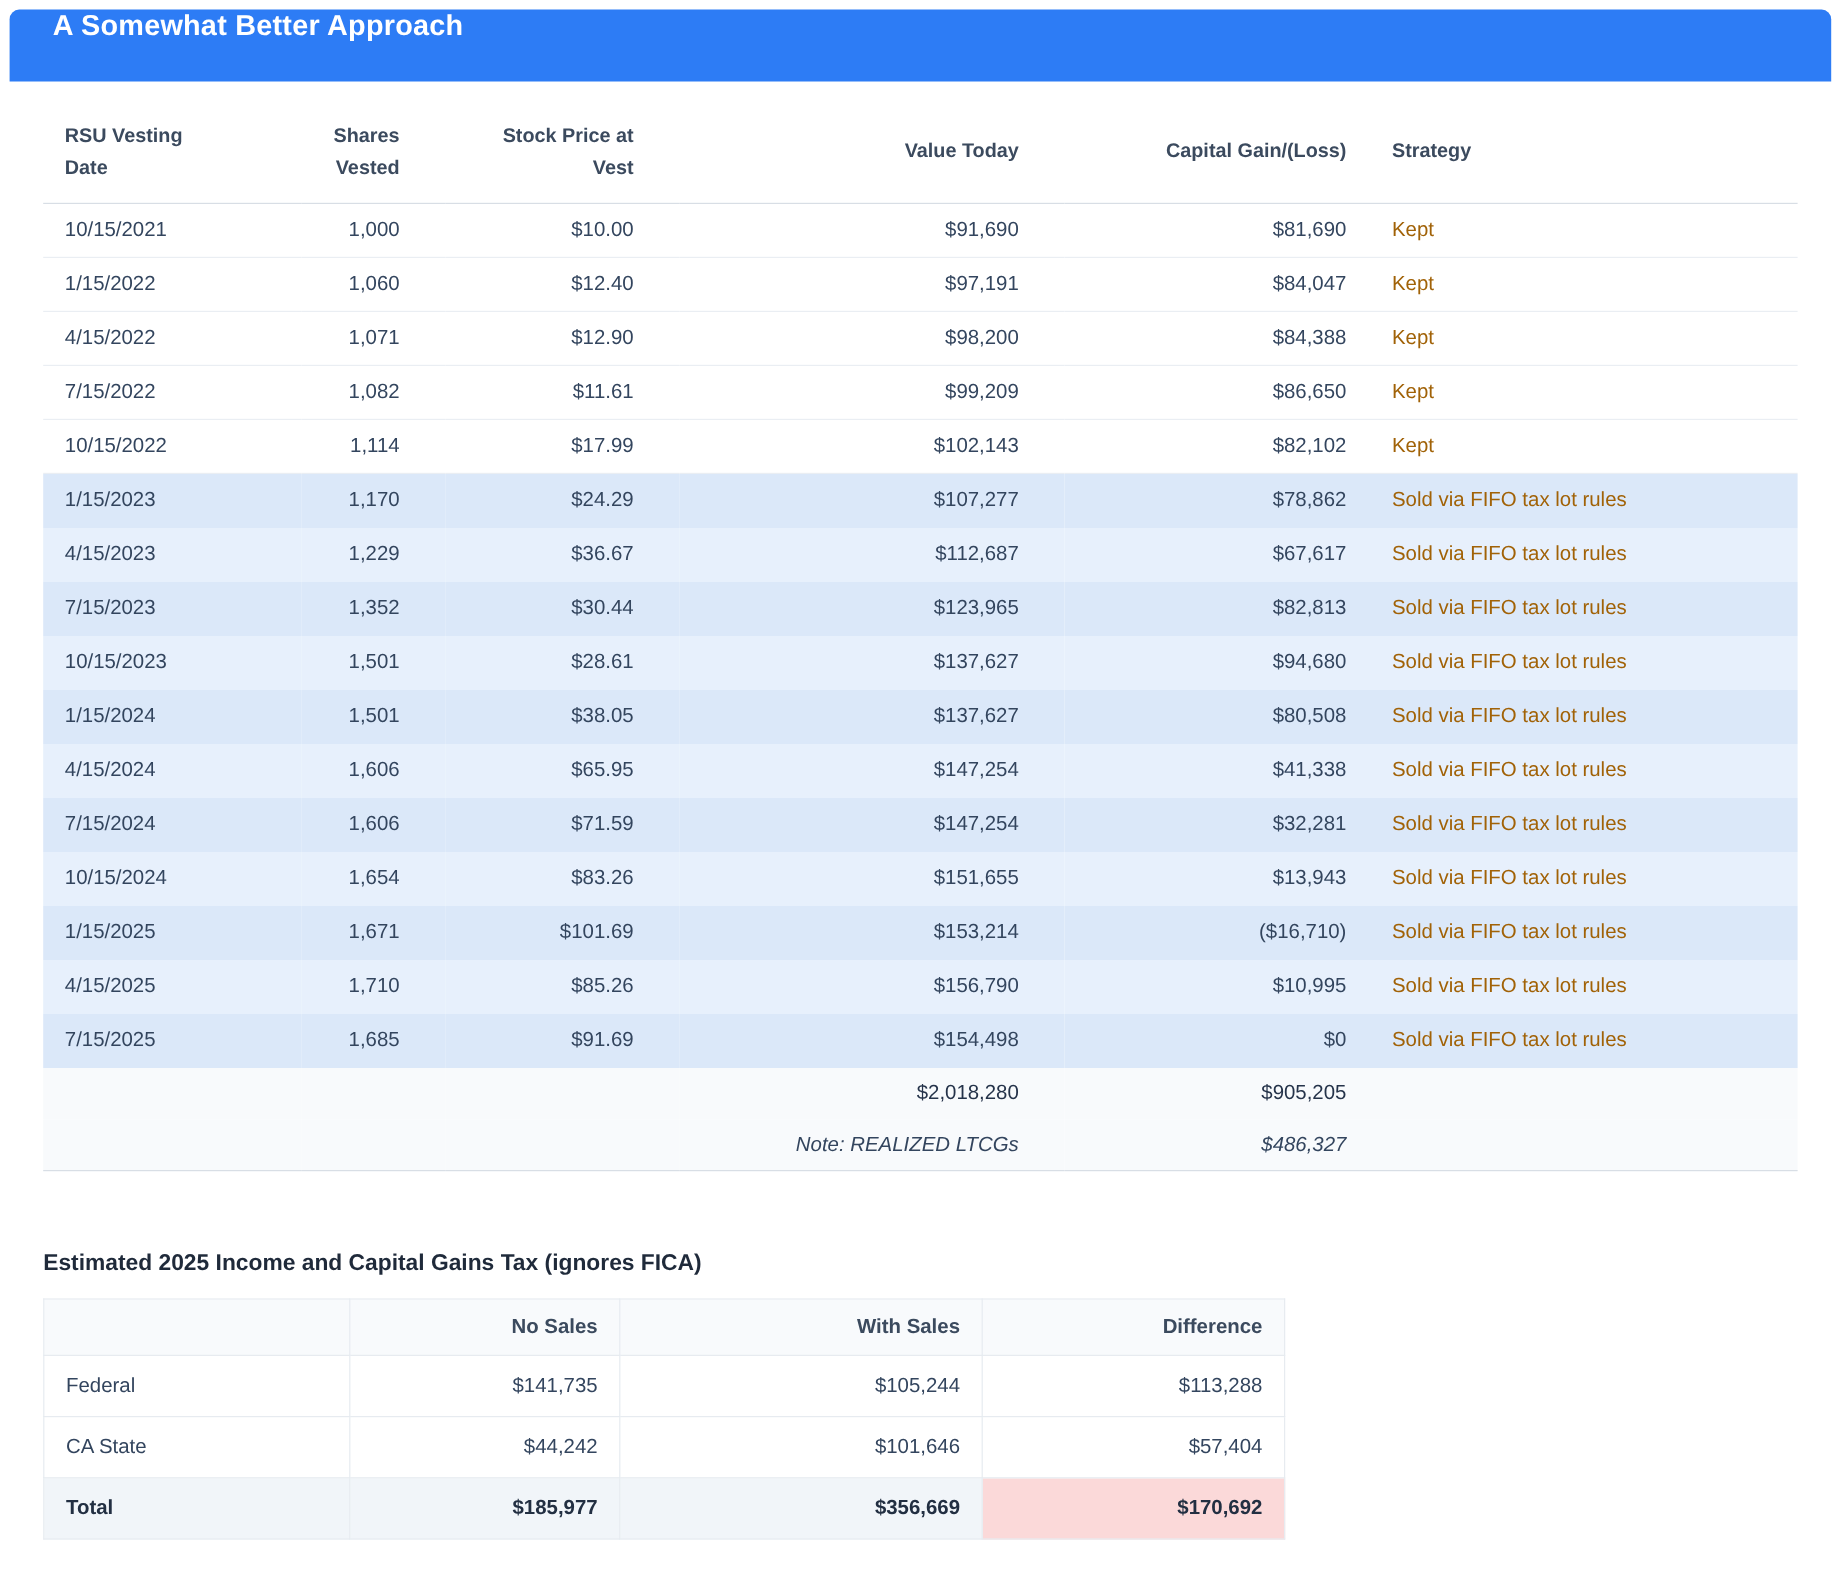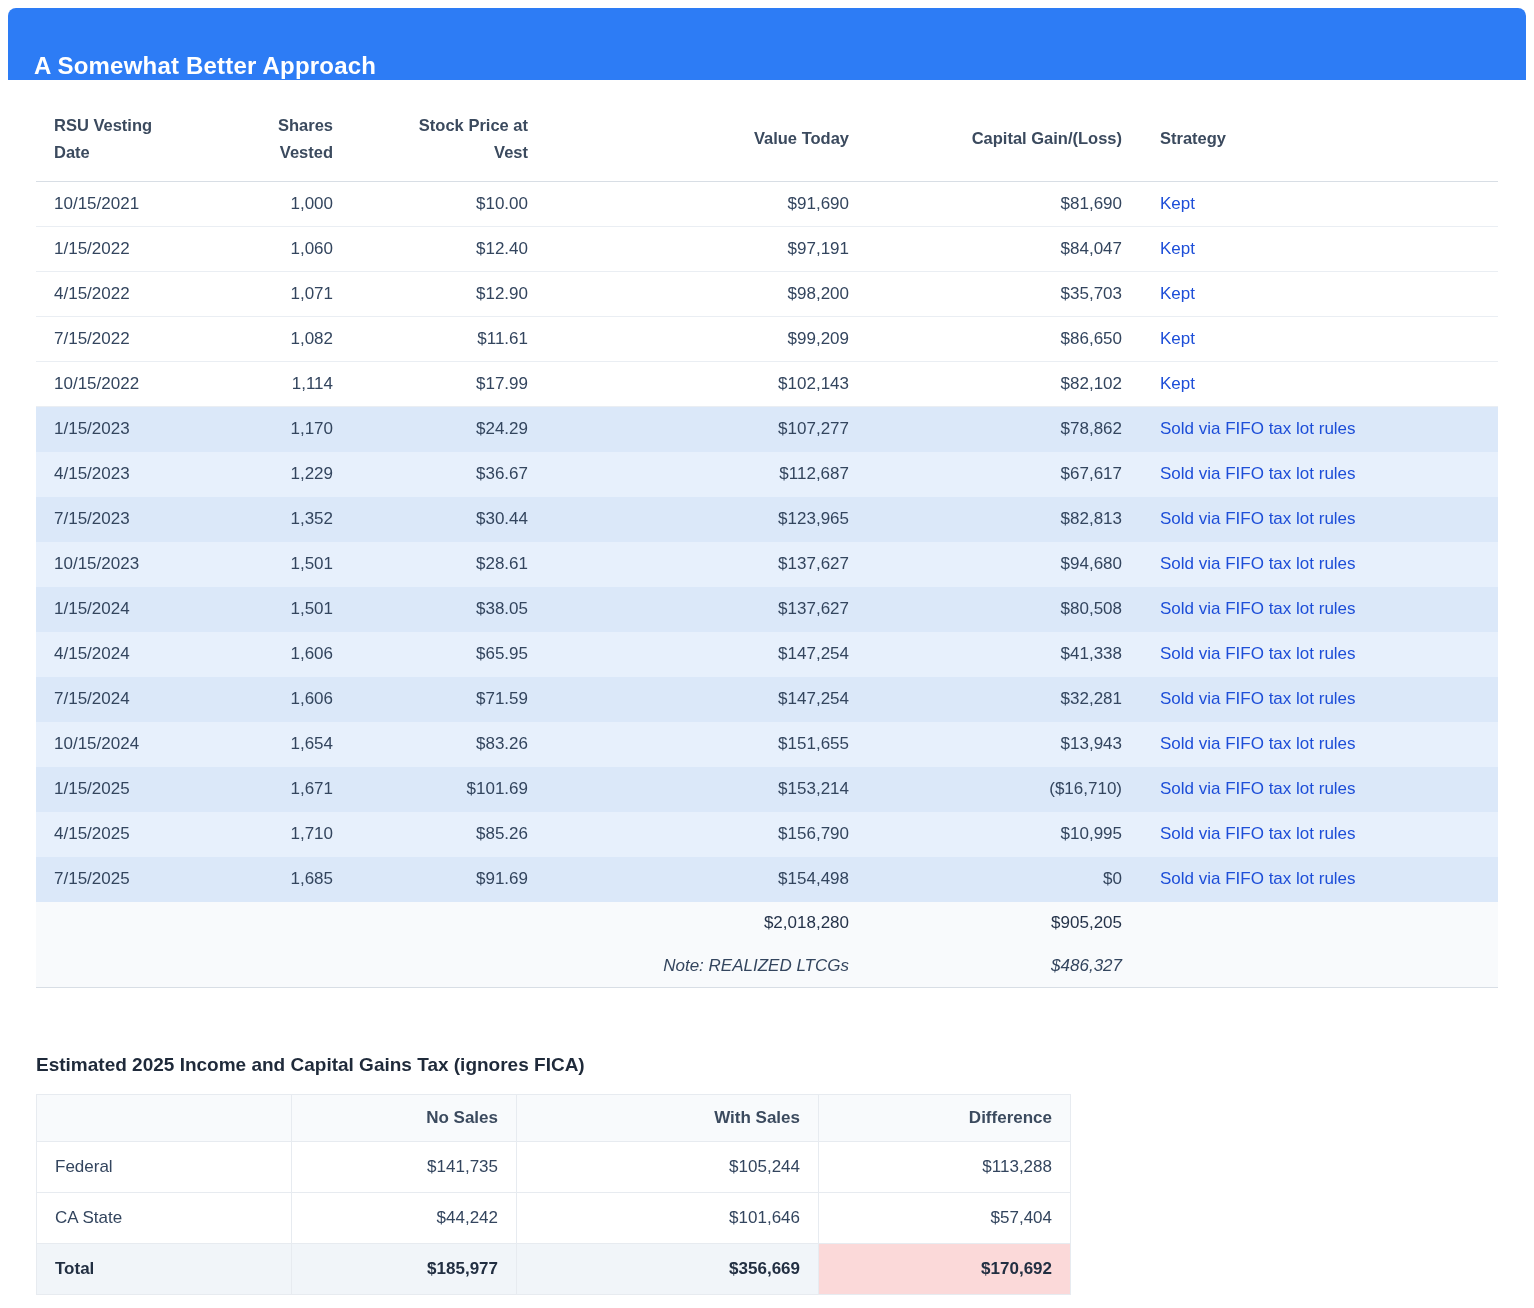--- a/index.html
+++ b/index.html
@@ -7,26 +7,26 @@
     width: 1534px;
     background: #ffffff;
     font-family: "Liberation Sans", sans-serif;
     color: #334155;
   }
   body { min-height: 1308px; }
 
   
   .topbar {
     margin: 8px 8px 0 8px;
-    height: 72px;
+    height: 60px;
     background: #2d7cf5;
     border-radius: 8px 8px 0 0;
     display: flex;
-    align-items: flex-end;
-    padding: 0 26px;
+    align-items: flex-start;
+    padding: 0 36px;
   }
   .topbar h1 {
     color: #ffffff;
     font-size: 24px;
     font-weight: 700;
     letter-spacing: 0.2px;
   }
 
   main { padding: 18px 36px 0 36px; }
 
@@ -50,21 +50,21 @@
   .w110 { max-width: 112px; }
   .w70  { max-width: 64px; }
   .w125 { max-width: 126px; }
 
   .rsu-table td {
     font-size: 17px;
     padding: 12px 0;
     border-bottom: 1px solid #eaeef3;
     color: #33455e;
   }
-  .rsu-table td.c-strategy { color: #1d4ed8; }
+  .rsu-table td.c-strategy { color: #a16207; }
 
   tr.sold-a td { background: #dbe8f9; border-bottom-color: transparent; }
   tr.sold-b td { background: #e7f0fc; border-bottom-color: transparent; }
 
   .totals-row td {
     background: #f8fafc;
     font-weight: 400;
     color: #25334a;
     border-bottom-color: transparent;
     padding: 11px 0;
@@ -147,21 +147,21 @@
           <td class="c-num">$97,191</td>
           <td class="c-num">$84,047</td>
           <td class="c-strategy">Kept</td>
         </tr>
 
         <tr class="rsu-row">
           <td class="c-date">4/15/2022</td>
           <td class="c-num">1,071</td>
           <td class="c-num">$12.90</td>
           <td class="c-num">$98,200</td>
-          <td class="c-num">$35,703</td>
+          <td class="c-num">$84,388</td>
           <td class="c-strategy">Kept</td>
         </tr>
 
         <tr class="rsu-row">
           <td class="c-date">7/15/2022</td>
           <td class="c-num">1,082</td>
           <td class="c-num">$11.61</td>
           <td class="c-num">$99,209</td>
           <td class="c-num">$86,650</td>
           <td class="c-strategy">Kept</td>

